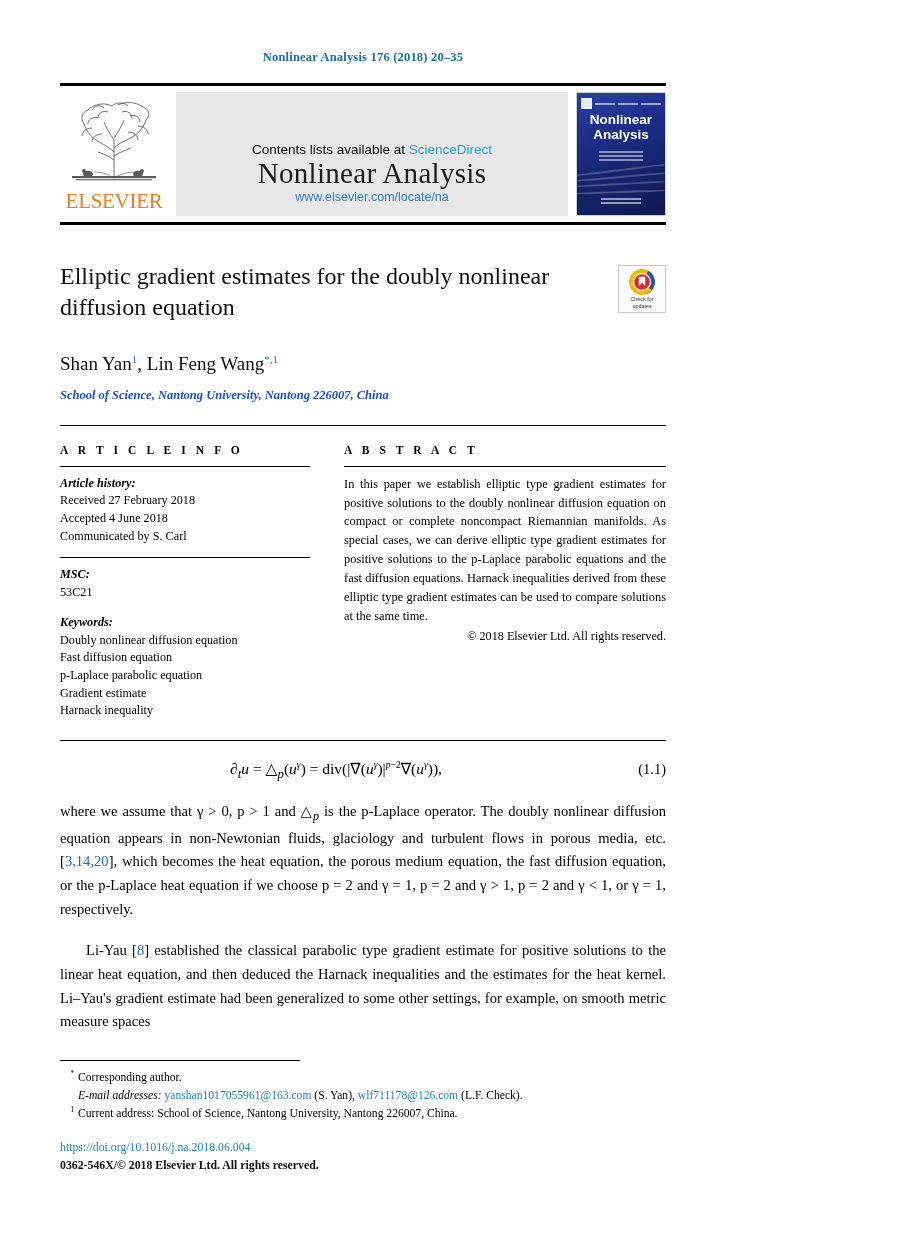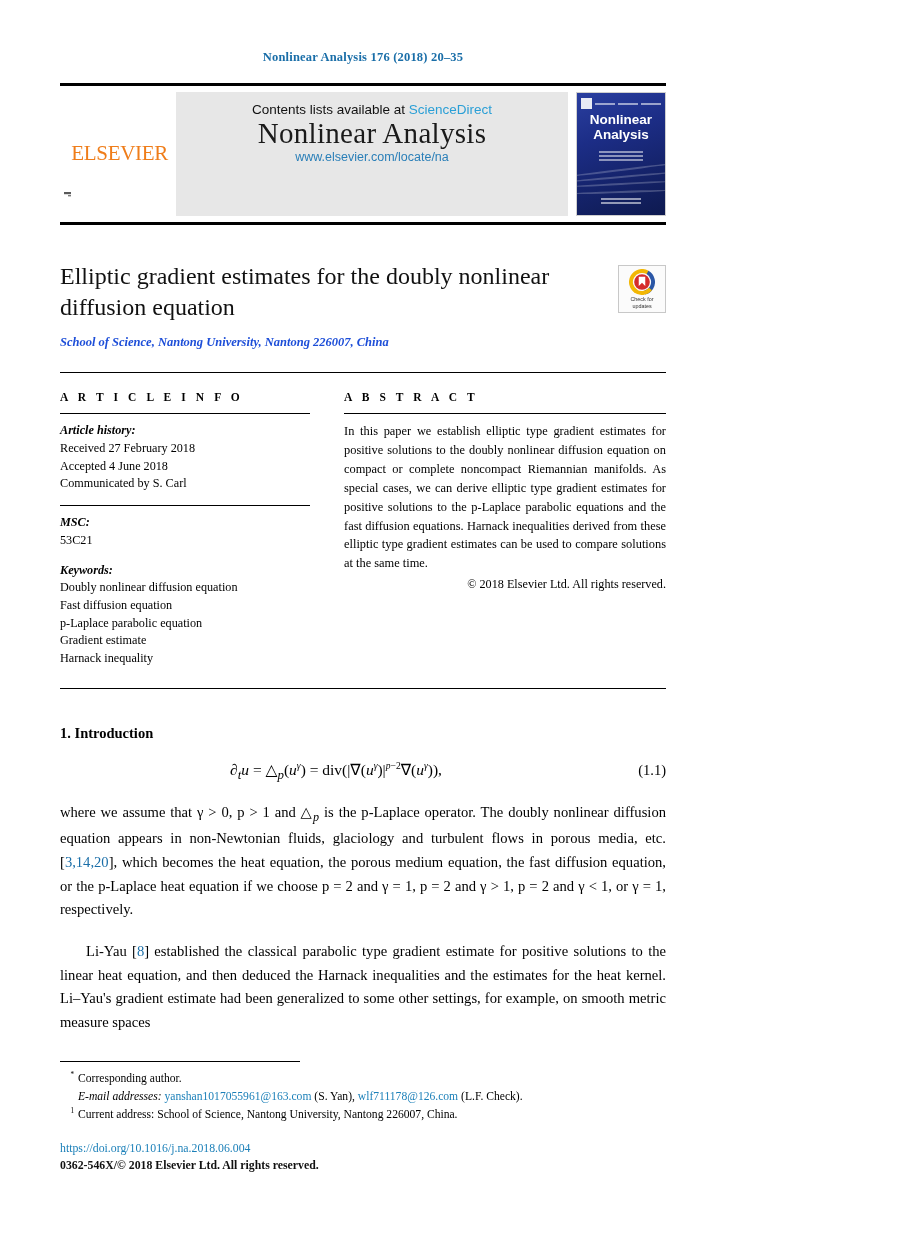--- a/index.html
+++ b/index.html
@@ -43,20 +43,21 @@
     padding: 6px 0 6px 0;
     display: flex;
     align-items: stretch;
     height: 124px;
     box-sizing: content-box;
   }
   .elsevier-logo {
     width: 108px;
     flex: 0 0 108px;
     display: flex;
+    flex-direction: column;
     justify-content: space-between;
     align-items: center;
     padding: 2px 0 2px 0;
   }
   .tree-box {
     width: 92px;
     height: 88px;
     overflow: hidden;
   }
   .elsevier-word {
@@ -67,21 +68,21 @@
     line-height: 1;
     padding-bottom: 2px;
   }
   .journal-band {
     flex: 1 1 auto;
     background: #e7e7e7;
     margin: 0 8px;
     display: flex;
     flex-direction: column;
     align-items: center;
-    justify-content: flex-start;
+    justify-content: flex-end;
     padding: 10px 0 12px 0;
     box-sizing: border-box;
   }
   .contents-line {
     font-size: 13.5px;
     font-family: "Liberation Sans", sans-serif;
     color: #111;
   }
   .contents-line .sd {
     color: #2a9fd6;
@@ -405,20 +406,23 @@
       <div class="cover-foot">
         <div></div>
           <div></div>
       </div>
     </div>
   </div>
 
   <div class="title-wrap">
     <div class="title-col">
       <h1 class="paper-title">Elliptic gradient estimates for the doubly nonlinear diffusion equation</h1>
+      <div class="authors">
+        <span>Shan Yan</span><sup>1</sup><span>, </span><span>Lin Feng Wang</span><sup class="star">*,1</sup>
+      </div>
       <div class="affil">School of Science, Nantong University, Nantong 226007, China</div>
     </div>
 
     <div class="crossmark">
       <svg class="cm-icon" viewBox="0 0 40 40" aria-hidden="true">
         <circle cx="20" cy="20" r="17" fill="none" stroke="#f2b705" stroke-width="6" stroke-dasharray="54 160" transform="rotate(120 20 20)"></circle>
         <circle cx="20" cy="20" r="17" fill="none" stroke="#2b57a6" stroke-width="6" stroke-dasharray="40 160" transform="rotate(-60 20 20)"></circle>
         <circle cx="20" cy="20" r="17" fill="none" stroke="#f2b705" stroke-width="6" stroke-dasharray="26 160" transform="rotate(40 20 20)"></circle>
         <circle cx="20" cy="20" r="12" fill="#d52b2b"></circle>
         <path d="M15 12 h10 v14 l-5 -5 l-5 5 z" fill="#ffffff"></path>
@@ -461,21 +465,20 @@
     <div class="col-abs">
       <div class="sec-label">A B S T R A C T</div>
       <div class="hr-thin"></div>
       <div class="abstract-text">In this paper we establish elliptic type gradient estimates for positive solutions to the doubly nonlinear diffusion equation on compact or complete noncompact Riemannian manifolds. As special cases, we can derive elliptic type gradient estimates for positive solutions to the p-Laplace parabolic equations and the fast diffusion equations. Harnack inequalities derived from these elliptic type gradient estimates can be used to compare solutions at the same time.</div>
       <div class="copyright">© 2018 Elsevier Ltd. All rights reserved.</div>
     </div>
   </div>
 
   <div class="rule-bottom"></div>
 
-  <div class="section-title">1. Introduction</div>
 
 
   <div class="eq-row">
     <div class="eq-body">
       <i>∂</i><sub><i>t</i></sub><i>u</i> = △<sub><i>p</i></sub>(<i>u</i><sup><i>γ</i></sup>) = div(|∇(<i>u</i><sup><i>γ</i></sup>)|<sup><i>p</i>−2</sup>∇(<i>u</i><sup><i>γ</i></sup>)),
     </div>
     <div class="eq-num">(1.1)</div>
   </div>
 
   <div class="body-par">

